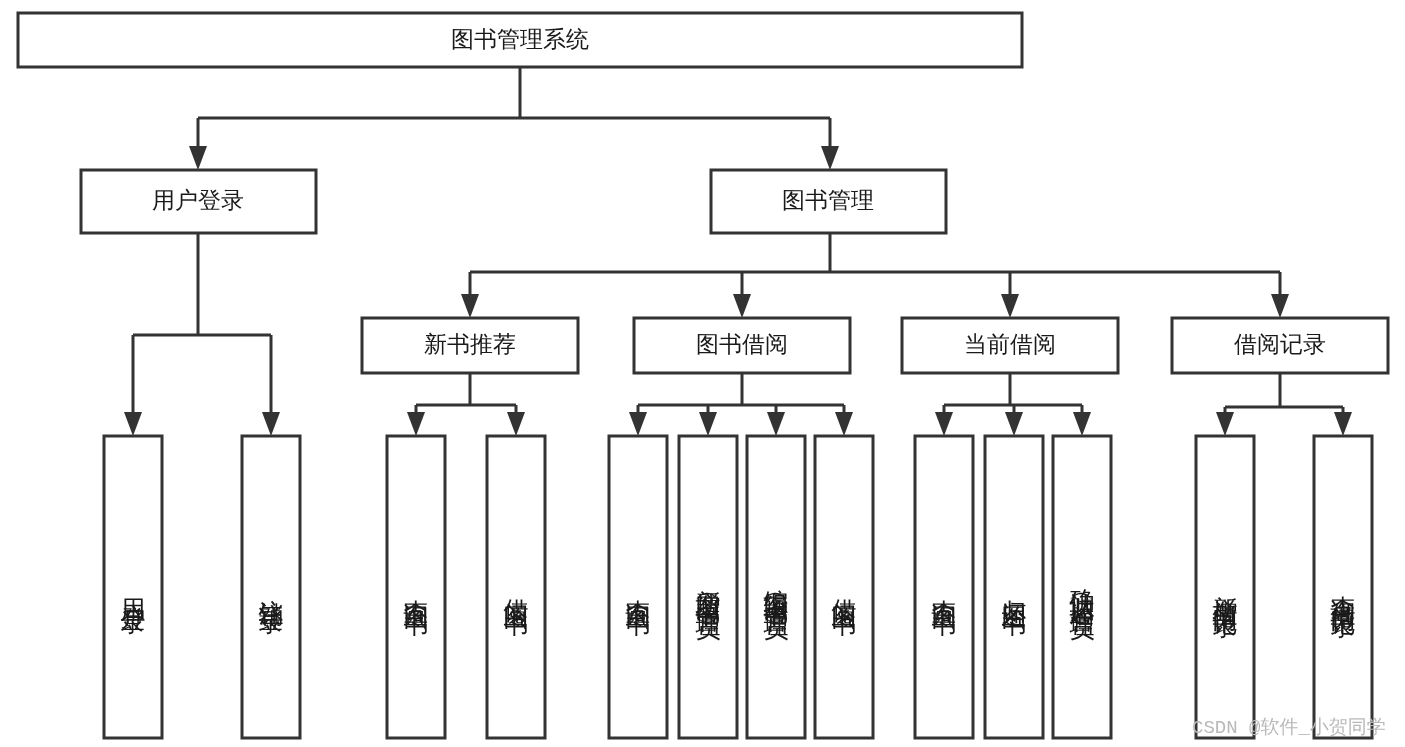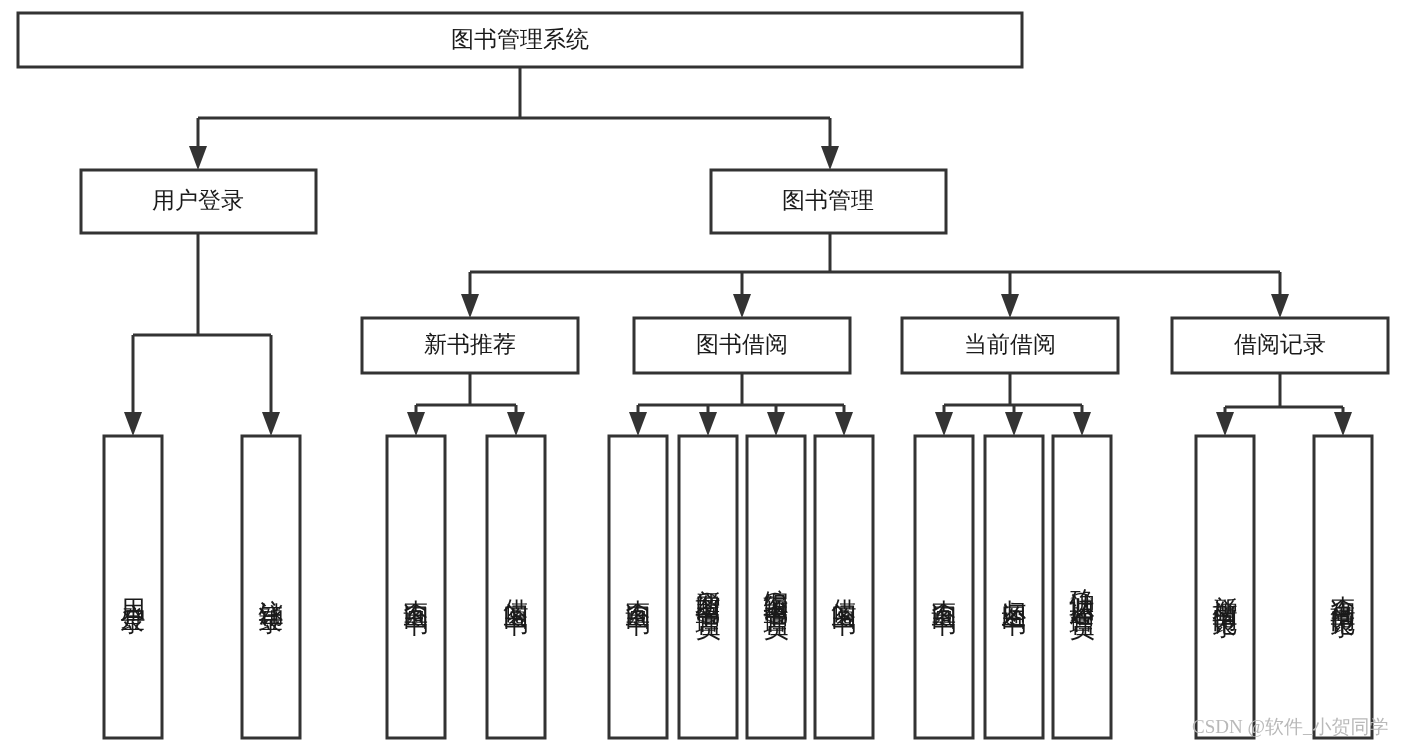--- a/index.html
+++ b/index.html
@@ -57,21 +57,21 @@
     letter-spacing: 4px;
     color: #1a1a1a;
     text-align: center;
     white-space: nowrap;
     pointer-events: none;
   }
   .watermark {
     position: absolute;
     left: 1192px;
     top: 714px;
-    font-family: Liberation Serif, serif;
+    font-family: Liberation Mono, monospace;
     font-size: 19px;
     color: #b9b9b9;
     white-space: nowrap;
   }
 </style>
 </head>
 <body>
 
 <div id="stage">
 

